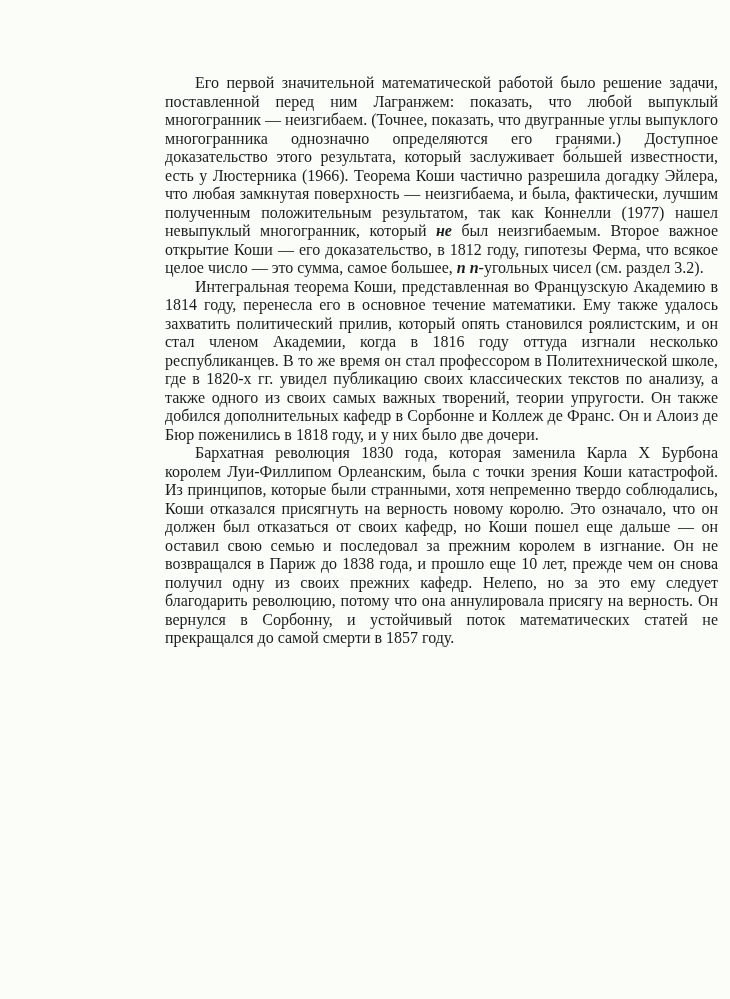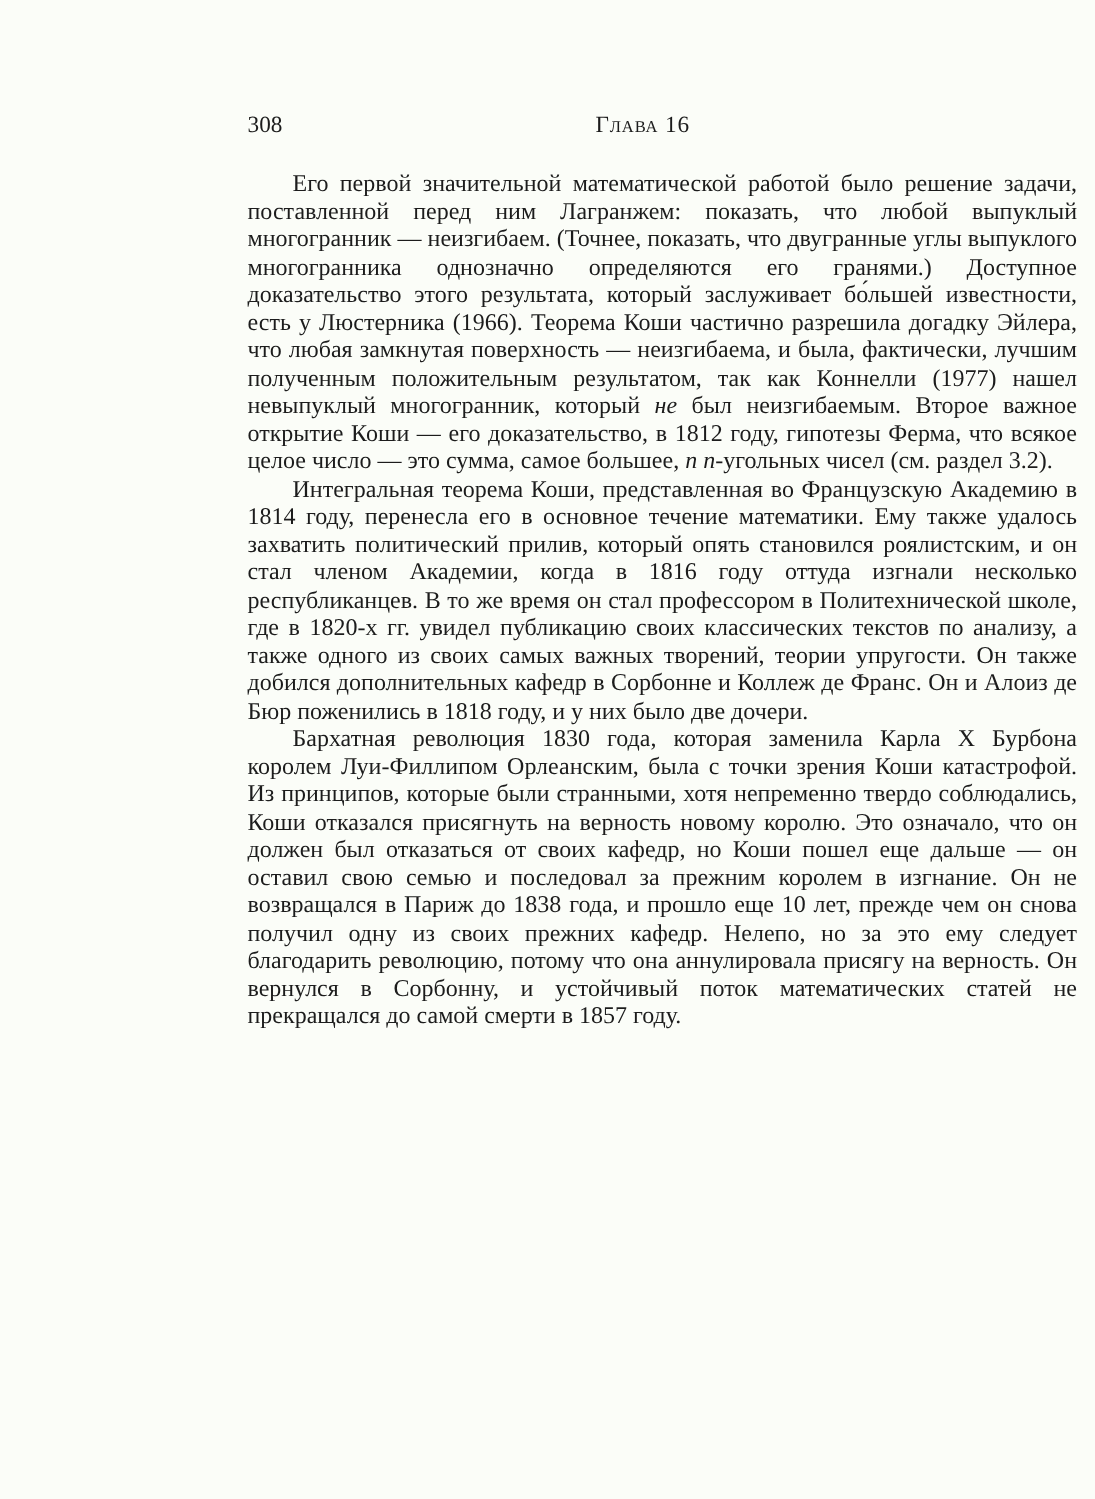--- a/index.html
+++ b/index.html
@@ -45,30 +45,27 @@
     font-size: 16px;
     line-height: 18.5px;
     text-align: justify;
   }
   .body-text p {
     margin: 0;
     text-indent: 30px;
   }
   .body-text i {
     font-style: italic;
+    font-weight: bold;
   }
 </style>
 </head>
 <body>
 
 <div class="page">
   <div class="text-column">
-    <div class="page-header">
-      <span class="page-number">308</span>
-      <span class="chapter-heading">Глава 16</span>
-    </div>
     <div class="body-text">
         <p><span>Его первой значительной математической работой было решение задачи, поставленной перед ним Лагранжем: показать, что любой выпуклый многогранник — неизгибаем. (Точнее, показать, что двугранные углы выпуклого многогранника однозначно определяются его гранями.) Доступное доказательство этого результата, который заслуживает бо́льшей известности, есть у Люстерника (1966). Теорема Коши частично разрешила догадку Эйлера, что любая замкнутая поверхность — неизгибаема, и была, фактически, лучшим полученным положительным результатом, так как Коннелли (1977) нашел невыпуклый многогранник, который </span><i>не</i><span> был неизгибаемым. Второе важное открытие Коши — его доказательство, в 1812 году, гипотезы Ферма, что всякое целое число — это сумма, самое большее, </span><i>n n</i><span>-угольных чисел (см. раздел 3.2).</span></p>
         <p><span>Интегральная теорема Коши, представленная во Французскую Академию в 1814 году, перенесла его в основное течение математики. Ему также удалось захватить политический прилив, который опять становился роялистским, и он стал членом Академии, когда в 1816 году оттуда изгнали несколько республиканцев. В то же время он стал профессором в Политехнической школе, где в 1820-х гг. увидел публикацию своих классических текстов по анализу, а также одного из своих самых важных творений, теории упругости. Он также добился дополнительных кафедр в Сорбонне и Коллеж де Франс. Он и Алоиз де Бюр поженились в 1818 году, и у них было две дочери.</span></p>
         <p><span>Бархатная революция 1830 года, которая заменила Карла X Бурбона королем Луи-Филлипом Орлеанским, была с точки зрения Коши катастрофой. Из принципов, которые были странными, хотя непременно твердо соблюдались, Коши отказался присягнуть на верность новому королю. Это означало, что он должен был отказаться от своих кафедр, но Коши пошел еще дальше — он оставил свою семью и последовал за прежним королем в изгнание. Он не возвращался в Париж до 1838 года, и прошло еще 10 лет, прежде чем он снова получил одну из своих прежних кафедр. Нелепо, но за это ему следует благодарить революцию, потому что она аннулировала присягу на верность. Он вернулся в Сорбонну, и устойчивый поток математических статей не прекращался до самой смерти в 1857 году.</span></p>
       </div>
   </div>
 </div>
 
 </body></html>

